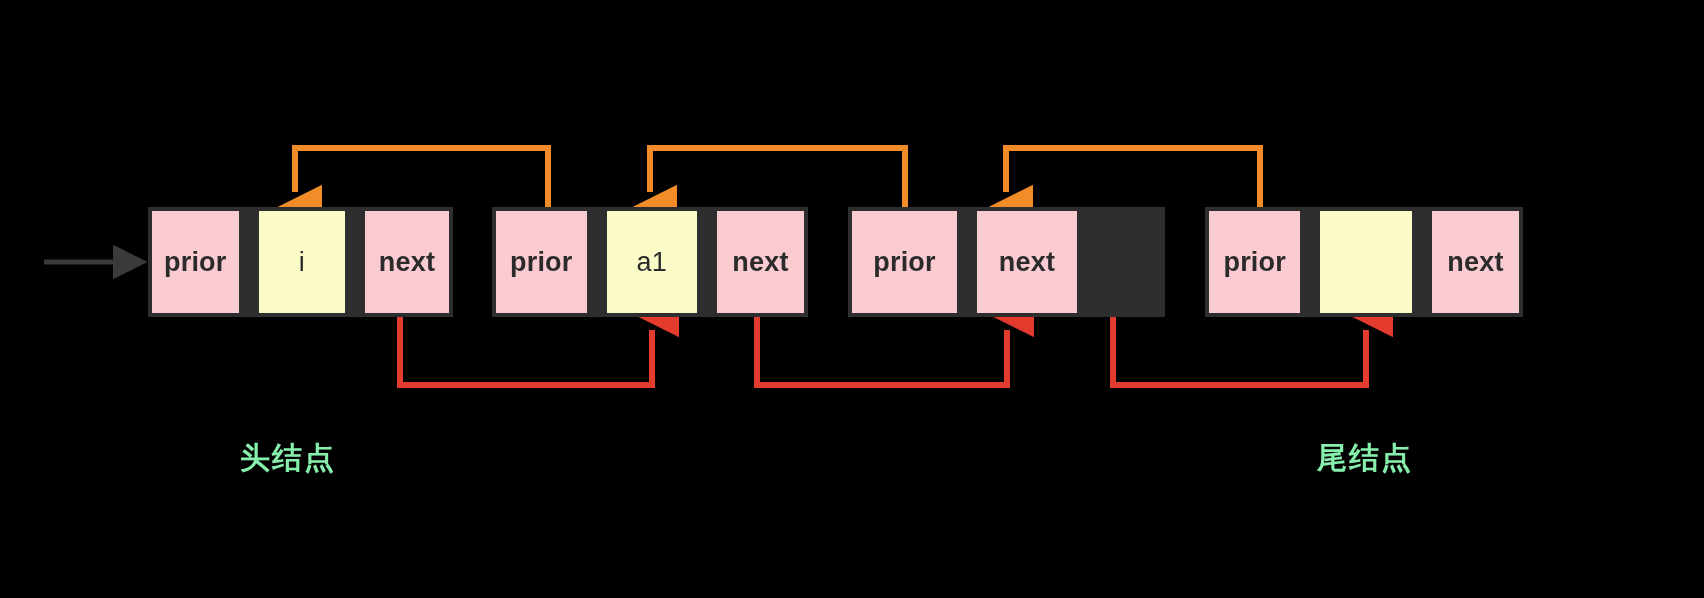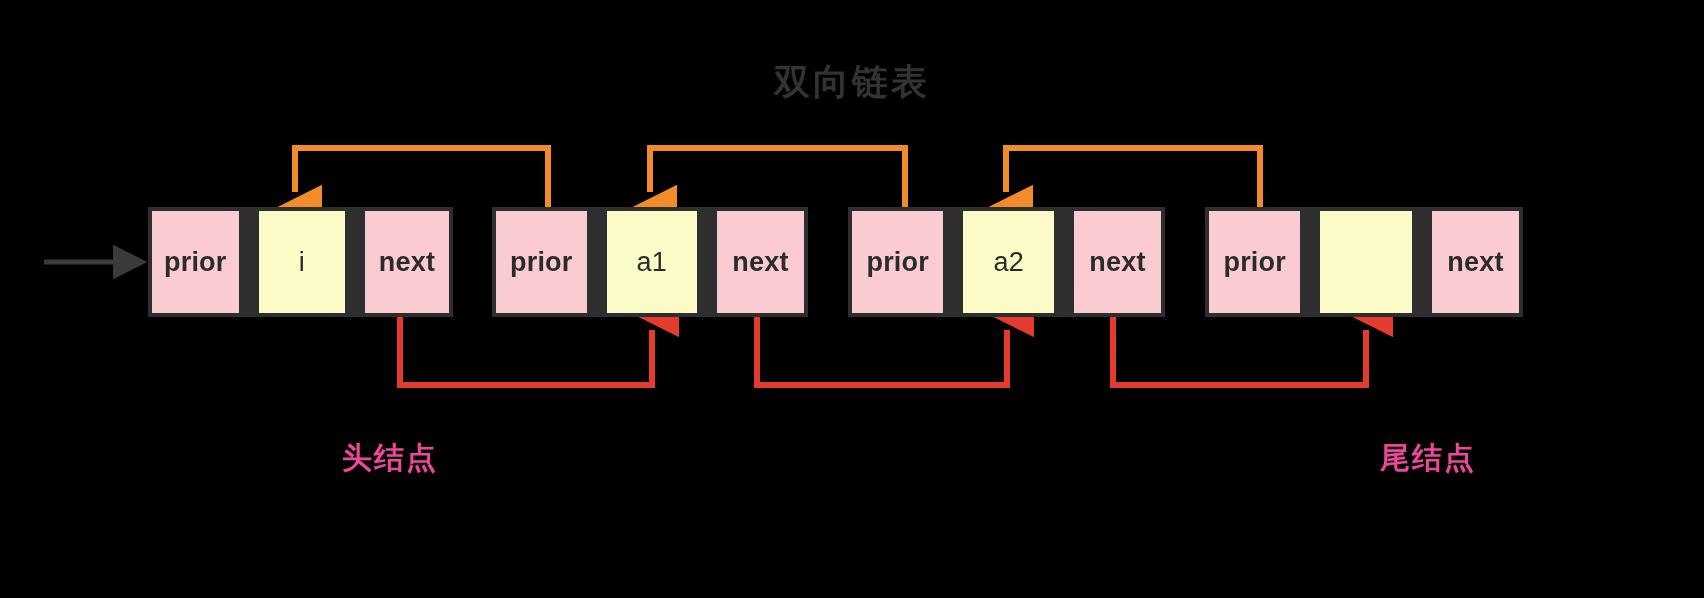--- a/index.html
+++ b/index.html
@@ -67,32 +67,31 @@
     font-size: 36px;
     font-weight: bold;
     color: #333333;
     letter-spacing: 3px;
   }
   .caption {
     position: absolute;
     top: 438px;
     font-size: 30px;
     font-weight: bold;
-    color: #ec4899;
+    color: #86efac;
     letter-spacing: 2px;
-    text-align: right;
+    text-align: center;
     white-space: nowrap;
   }
 </style>
 </head>
 <body>
 
 <div id="stage">
 
-  <div class="title">双向链表</div>
 
   <svg class="layer" id="link-layer" viewBox="0 0 1704 598">
     <defs>
       <marker id="orange-head" markerWidth="9" markerHeight="9" refX="1.2" refY="4.5" orient="auto" markerUnits="strokeWidth">
         <path d="M0,0 L9,0 L4.5,9 Z" fill="#f28c28"></path>
       </marker>
       <marker id="red-head" markerWidth="9" markerHeight="9" refX="1.2" refY="4.5" orient="auto" markerUnits="strokeWidth">
         <path d="M0,9 L9,9 L4.5,0 Z" fill="#e33b2e"></path>
       </marker>
       <marker id="gray-head" markerWidth="7" markerHeight="7" refX="5.5" refY="3.5" orient="auto" markerUnits="strokeWidth">
@@ -134,28 +133,27 @@
     </div>
 
     <div class="node" style="left:492px; width:316px;">
       <div class="cell ptr" style="width:104px;">prior</div>
       <div class="cell data" style="width:104px;">a1</div>
       <div class="cell ptr" style="width:100px;">next</div>
     </div>
 
     <div class="node" style="left:848px; width:317px;">
       <div class="cell ptr" style="width:105px;">prior</div>
-      <div class="cell data" style="width:104px;">a2</div>
       <div class="cell ptr" style="width:100px;">next</div>
     </div>
 
     <div class="node" style="left:1205px; width:318px;">
       <div class="cell ptr" style="width:105px;">prior</div>
       <div class="cell data" style="width:105px;"></div>
       <div class="cell ptr" style="width:100px;">next</div>
     </div>
 
   </div>
 
   <div class="caption" style="left:138px; width:300px;">头结点</div>
-  <div class="caption" style="left:1176px; width:300px;">尾结点</div>
+  <div class="caption" style="left:1215px; width:300px;">尾结点</div>
 
 </div>
 
 </body></html>

